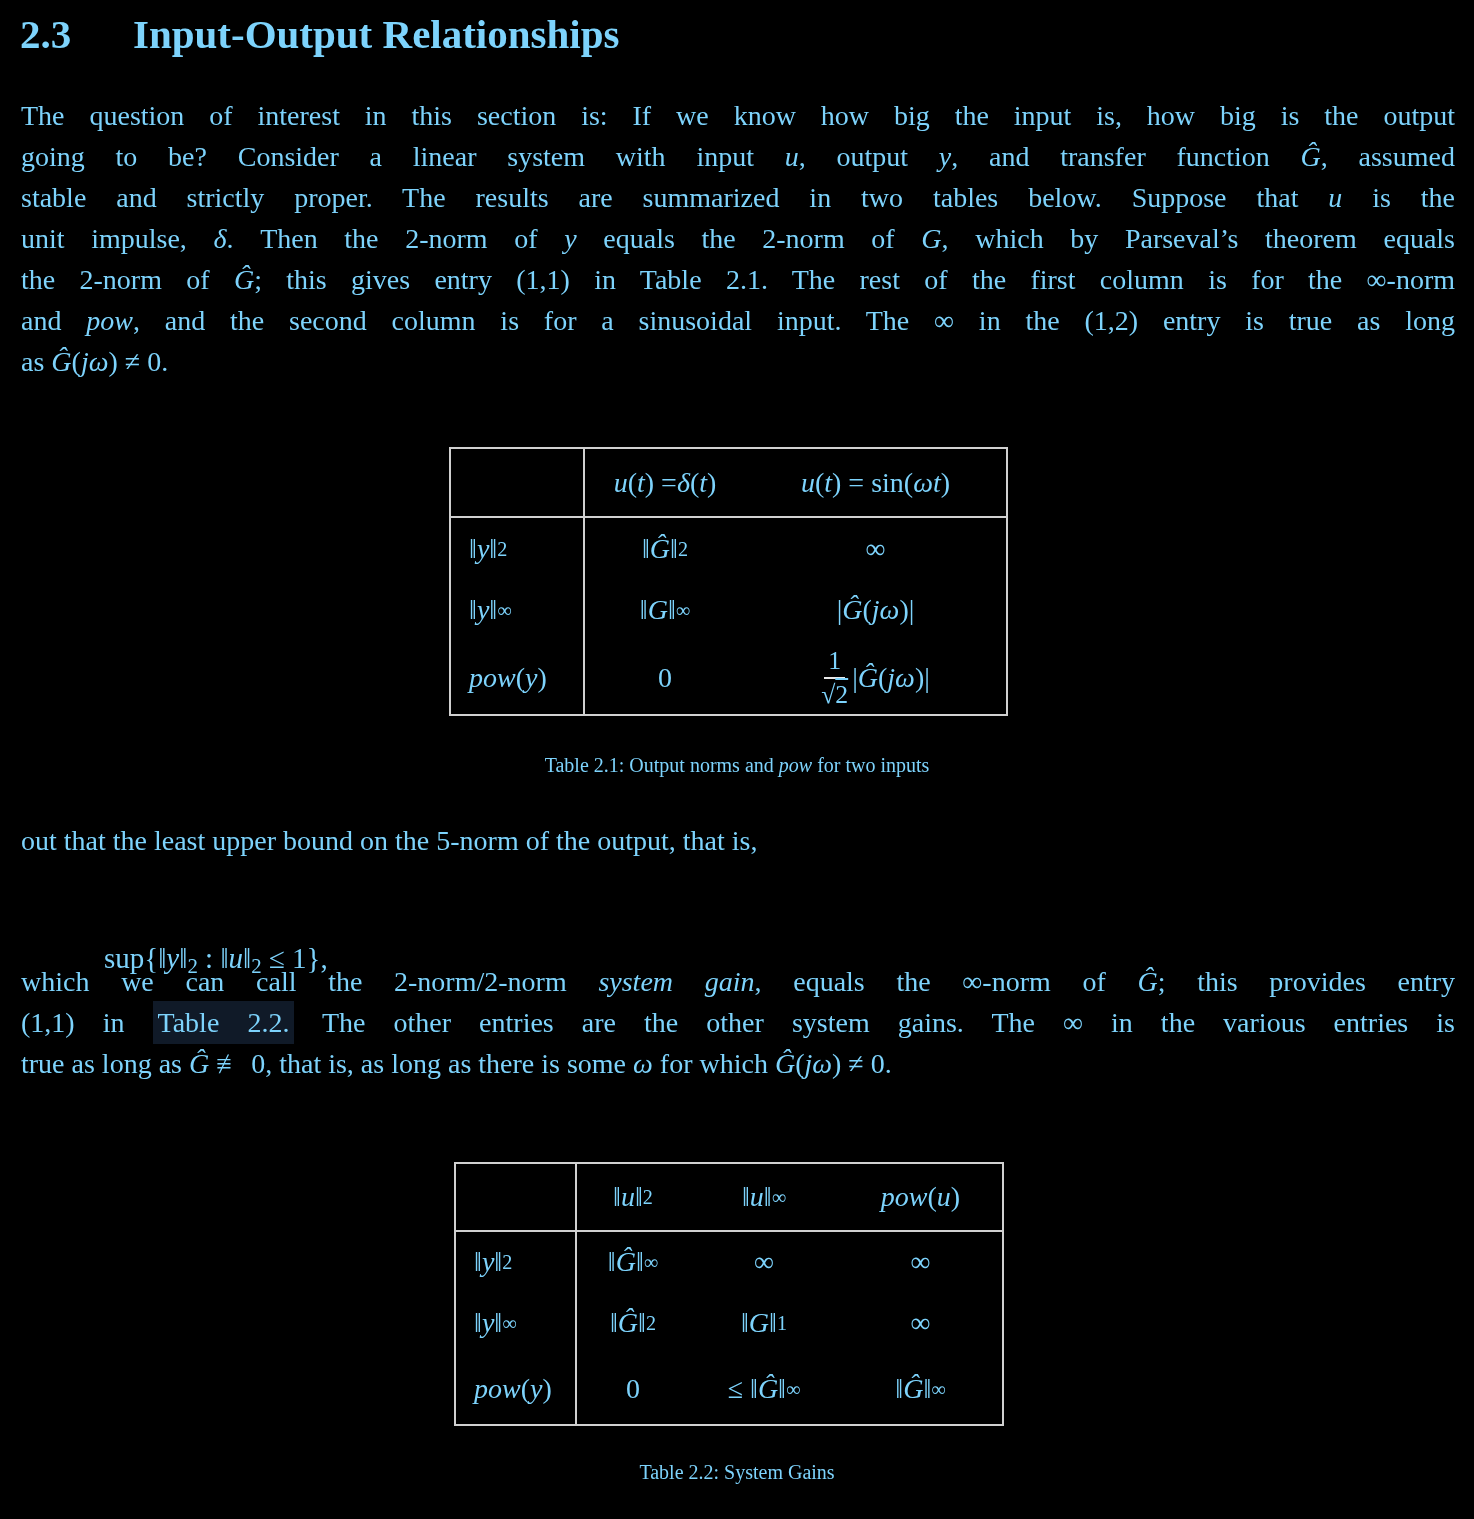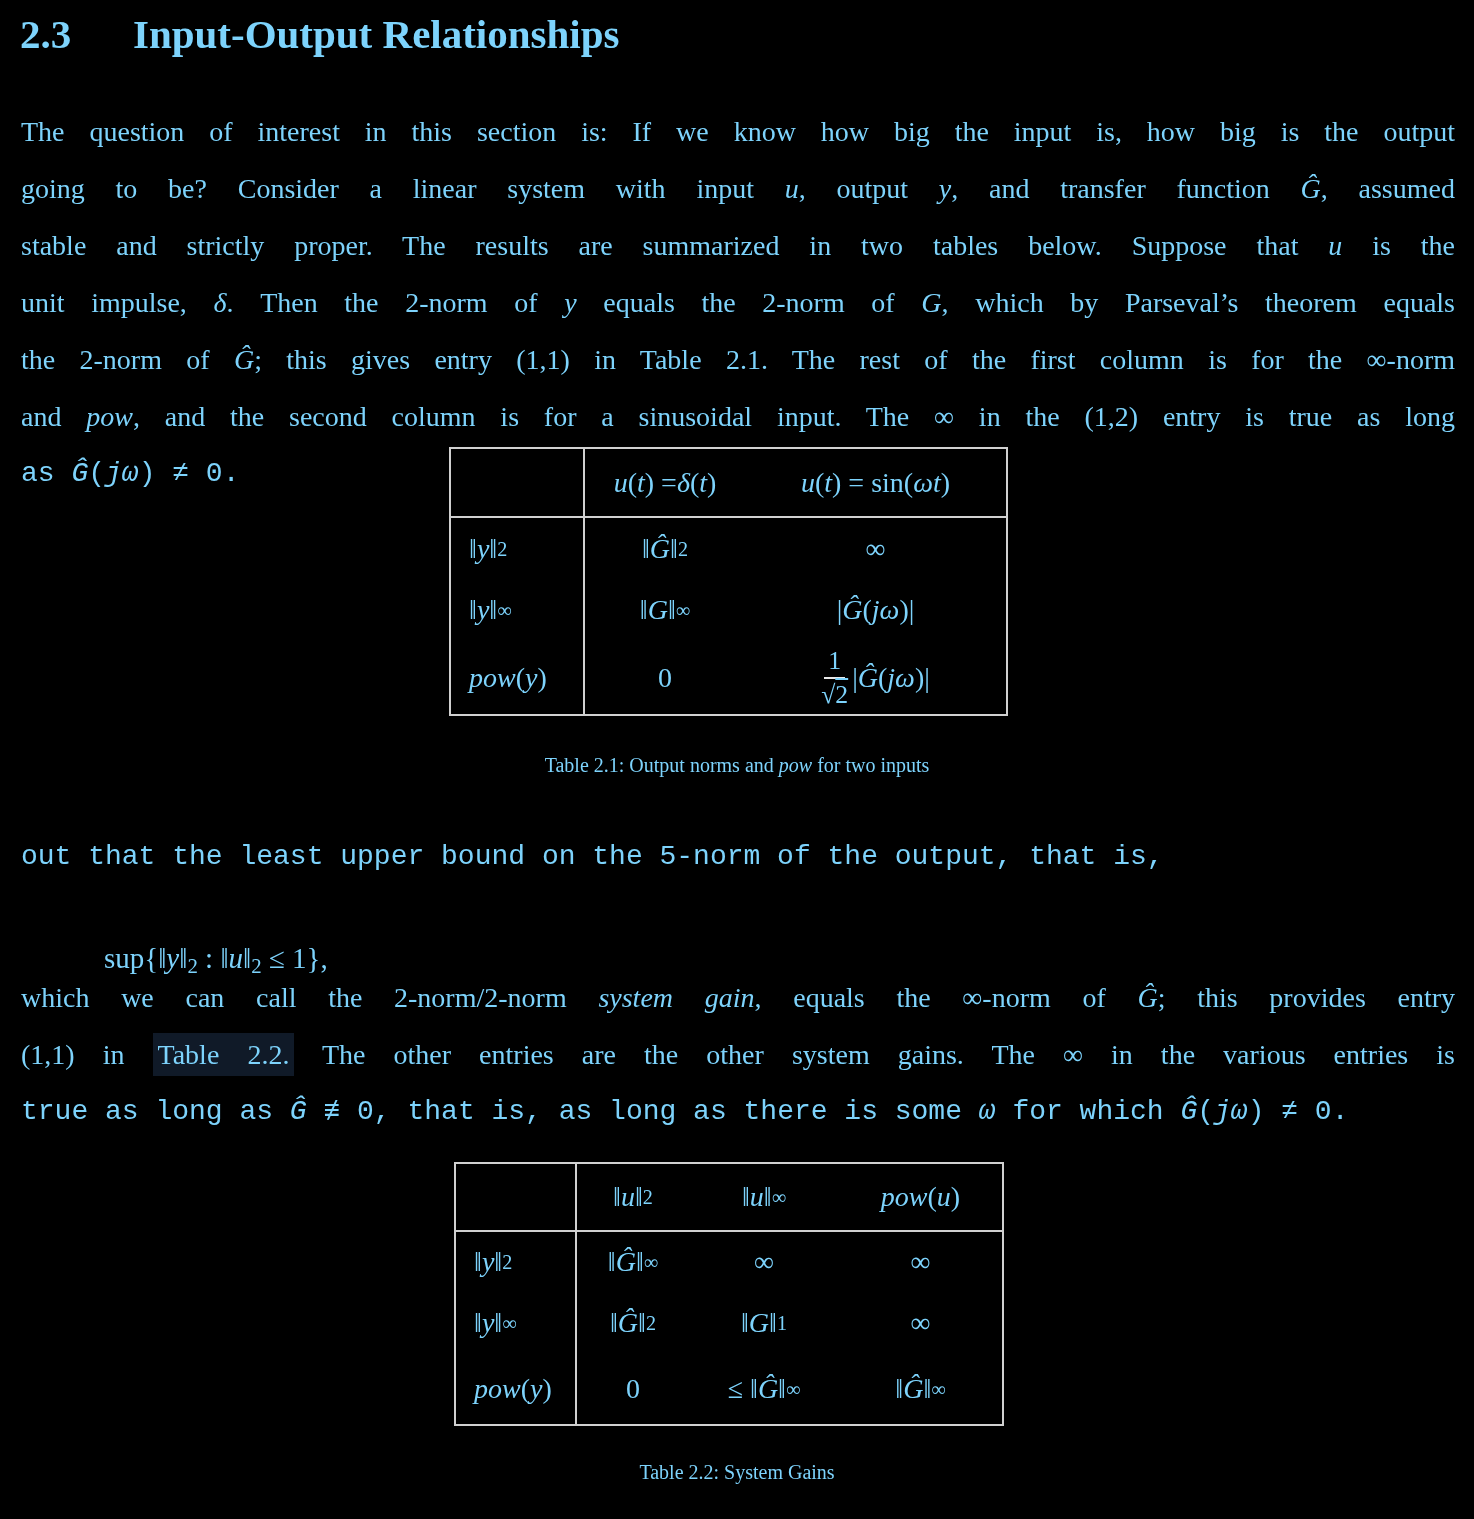--- a/index.html
+++ b/index.html
@@ -7,22 +7,22 @@
     position:relative;width:1474px;height:1519px;background:#000000;
     color:#7dd3fc;font-family:"Liberation Serif","DejaVu Serif",serif;
     font-size:28px;overflow:hidden;
   }
   .abs{position:absolute;}
   i{font-style:italic;}
   sub{font-size:0.72em;vertical-align:-0.22em;line-height:0;}
   .heading{left:20px;top:10px;font-weight:bold;font-size:41px;line-height:48px;white-space:nowrap;}
   .heading .num{display:inline-block;width:113px;}
   .para{left:21px;width:1434px;}
-  .line{text-align:justify;text-align-last:justify;line-height:41px;min-height:41px;margin-top:16px;}
-  .line.last{text-align-last:left;font-family:Liberation Mono, monospace;}
+  .line{text-align:justify;text-align-last:justify;line-height:41px;min-height:41px;}
+  .line.last{text-align-last:left;}
   .line.indent{text-indent:54px;}
   .formula{left:104px;top:936px;font-size:29px;line-height:44px;}
   .caption{left:0;width:1474px;text-align:center;font-size:20px;line-height:34px;}
   .tbl{
     position:absolute;display:grid;box-sizing:border-box;
     border:2px solid #d0d0d0;background:#000;
   }
   .t1{left:449px;top:447px;width:559px;height:269px;
       grid-template-columns:134px 160px 261px;
       grid-template-rows:69px 61px 62px 73px;}

